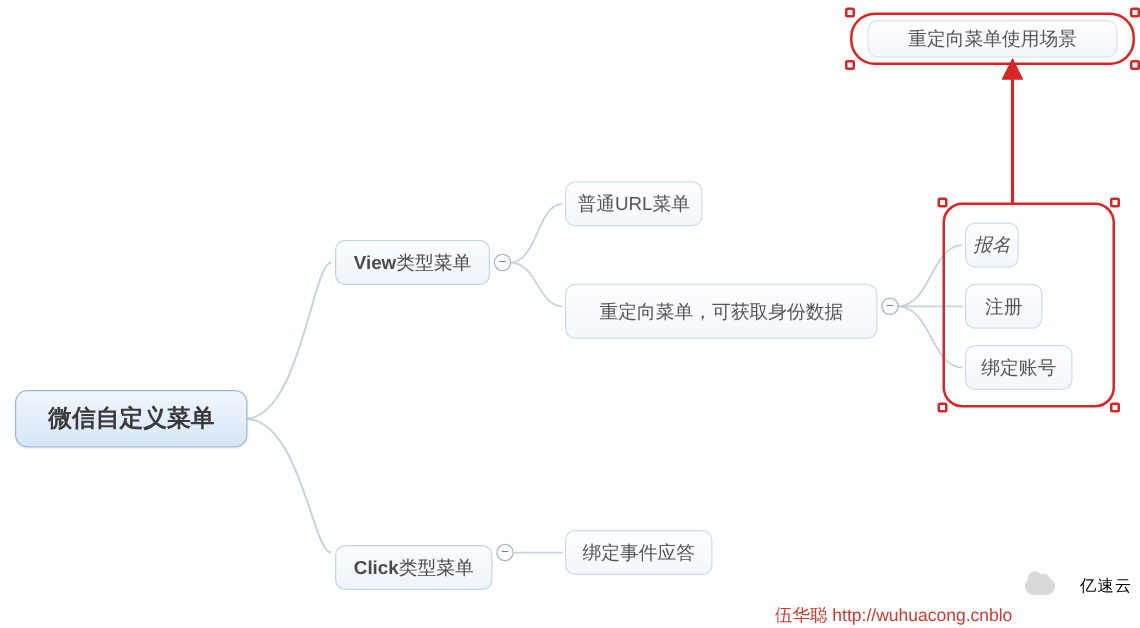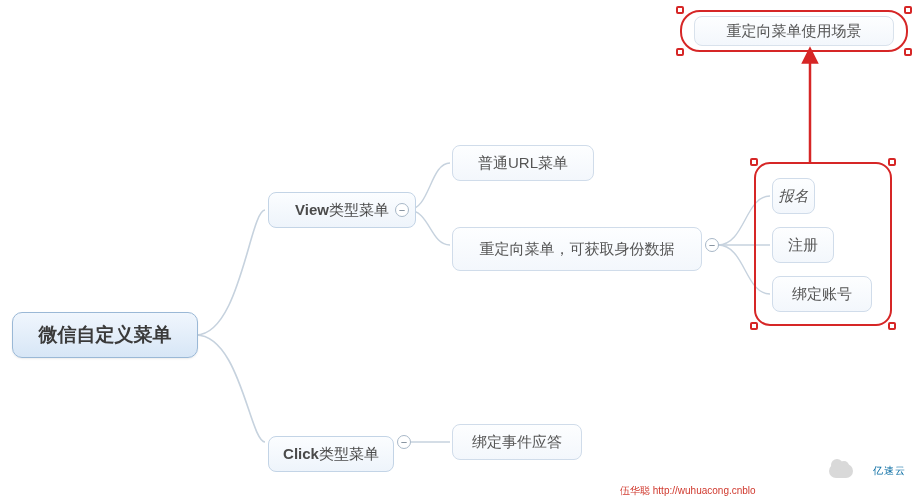--- a/index.html
+++ b/index.html
@@ -82,30 +82,30 @@
   .red-corner {
     position: absolute;
     width: 8px; height: 8px;
     background: #fff;
     border: 2px solid #d62626;
     border-radius: 2px;
     box-sizing: border-box;
   }
   .attribution {
     position: absolute;
-    font-size: 10px;
+    font-size: 14px;
     color: #d0392e;
   }
 
   .watermark {
     position: absolute;
     right: 6px;
     bottom: 10px;
-    font-size: 10px;
-    color: #0369a1;
+    font-size: 13px;
+    color: #000000;
     letter-spacing: 1px;
     display: flex;
     align-items: center;
     gap: 20px;
   }
   .watermark .cloud {
     width: 24px; height: 14px;
     background: #d9d9d9;
     border-radius: 8px;
     position: relative;
@@ -149,54 +149,54 @@
 
   <path d="M 411 442 L 450 442" fill="none" stroke="#c6d2de" stroke-width="1.4"></path>
 
   <line x1="810" y1="163" x2="810" y2="55" stroke="#d62626" stroke-width="2.5" marker-end="url(#arrowRed)"></line>
 </svg>
 
 <div class="node root" style="left:12px; top:312px; width:186px; height:46px;">
   <span>微信自定义菜单</span>
 </div>
 
-<div class="node sub" style="left:268px; top:192px; width:148px; height:36px;">
+<div class="node sub" style="left:268px; top:192px; width:124px; height:36px;">
   <span>
     <b>View</b><span>类型菜单</span>
   </span>
 </div>
 <div class="toggle" style="left:395px; top:203px;"></div>
 
-<div class="node leaf" style="left:452px; top:145px; width:142px; height:36px;">
+<div class="node leaf" style="left:452px; top:145px; width:110px; height:36px;">
   <span>普通URL菜单</span>
 </div>
 
 <div class="node leaf" style="left:452px; top:227px; width:250px; height:44px;">
   <span>重定向菜单，可获取身份数据</span>
 </div>
 <div class="toggle" style="left:705px; top:238px;"></div>
 
 <div class="node leaf" style="left:772px; top:178px; width:43px; height:36px;font-style:italic;">
   <span>报名</span>
 </div>
 <div class="node leaf" style="left:772px; top:227px; width:62px; height:36px;">
   <span>注册</span>
 </div>
-<div class="node leaf" style="left:772px; top:276px; width:100px; height:36px;">
+<div class="node leaf" style="left:772px; top:276px; width:86px; height:36px;">
   <span>绑定账号</span>
 </div>
 
 <div class="node sub" style="left:268px; top:436px; width:126px; height:36px;">
   <span>
     <b>Click</b><span>类型菜单</span>
   </span>
 </div>
 <div class="toggle" style="left:397px; top:435px;"></div>
 
-<div class="node leaf" style="left:452px; top:424px; width:130px; height:36px;">
+<div class="node leaf" style="left:452px; top:424px; width:118px; height:36px;">
   <span>绑定事件应答</span>
 </div>
 
 <div class="red-group" style="left:754px; top:162px; width:138px; height:164px;"></div>
 
 <div class="red-corner" style="left:750px; top:158px;"></div>
 <div class="red-corner" style="left:888px; top:158px;"></div>
 <div class="red-corner" style="left:750px; top:322px;"></div>
 <div class="red-corner" style="left:888px; top:322px;"></div>
 

